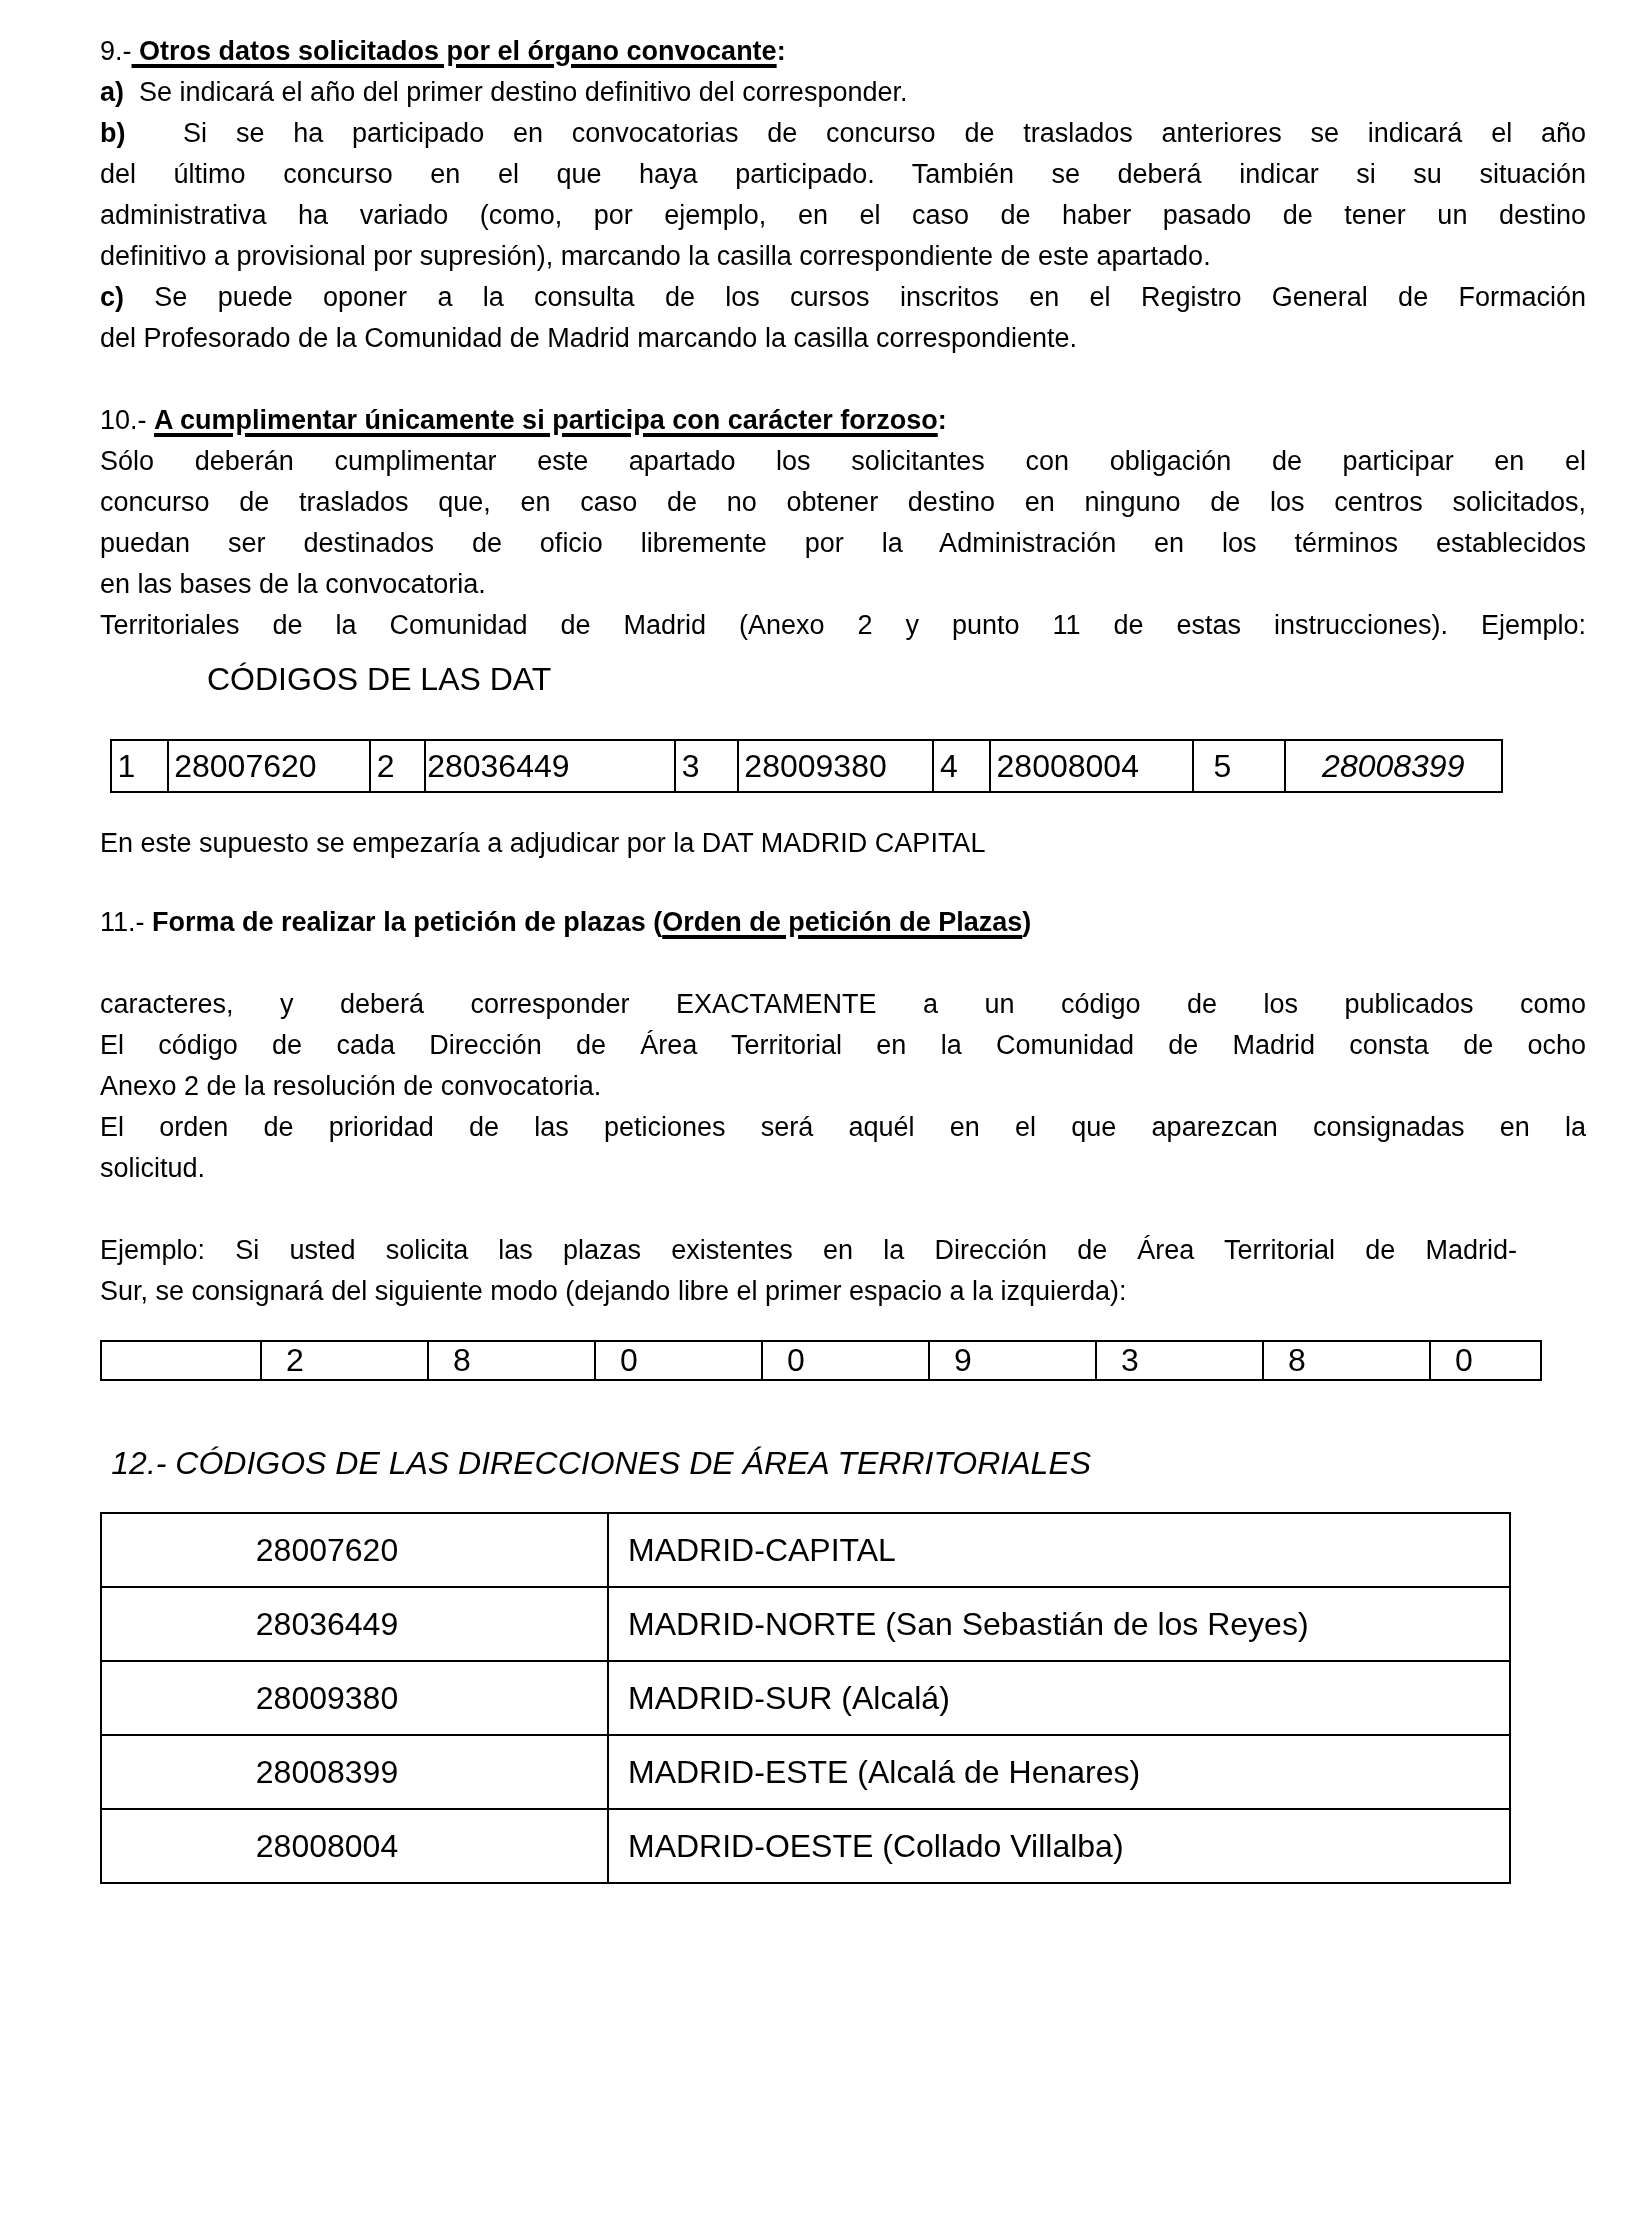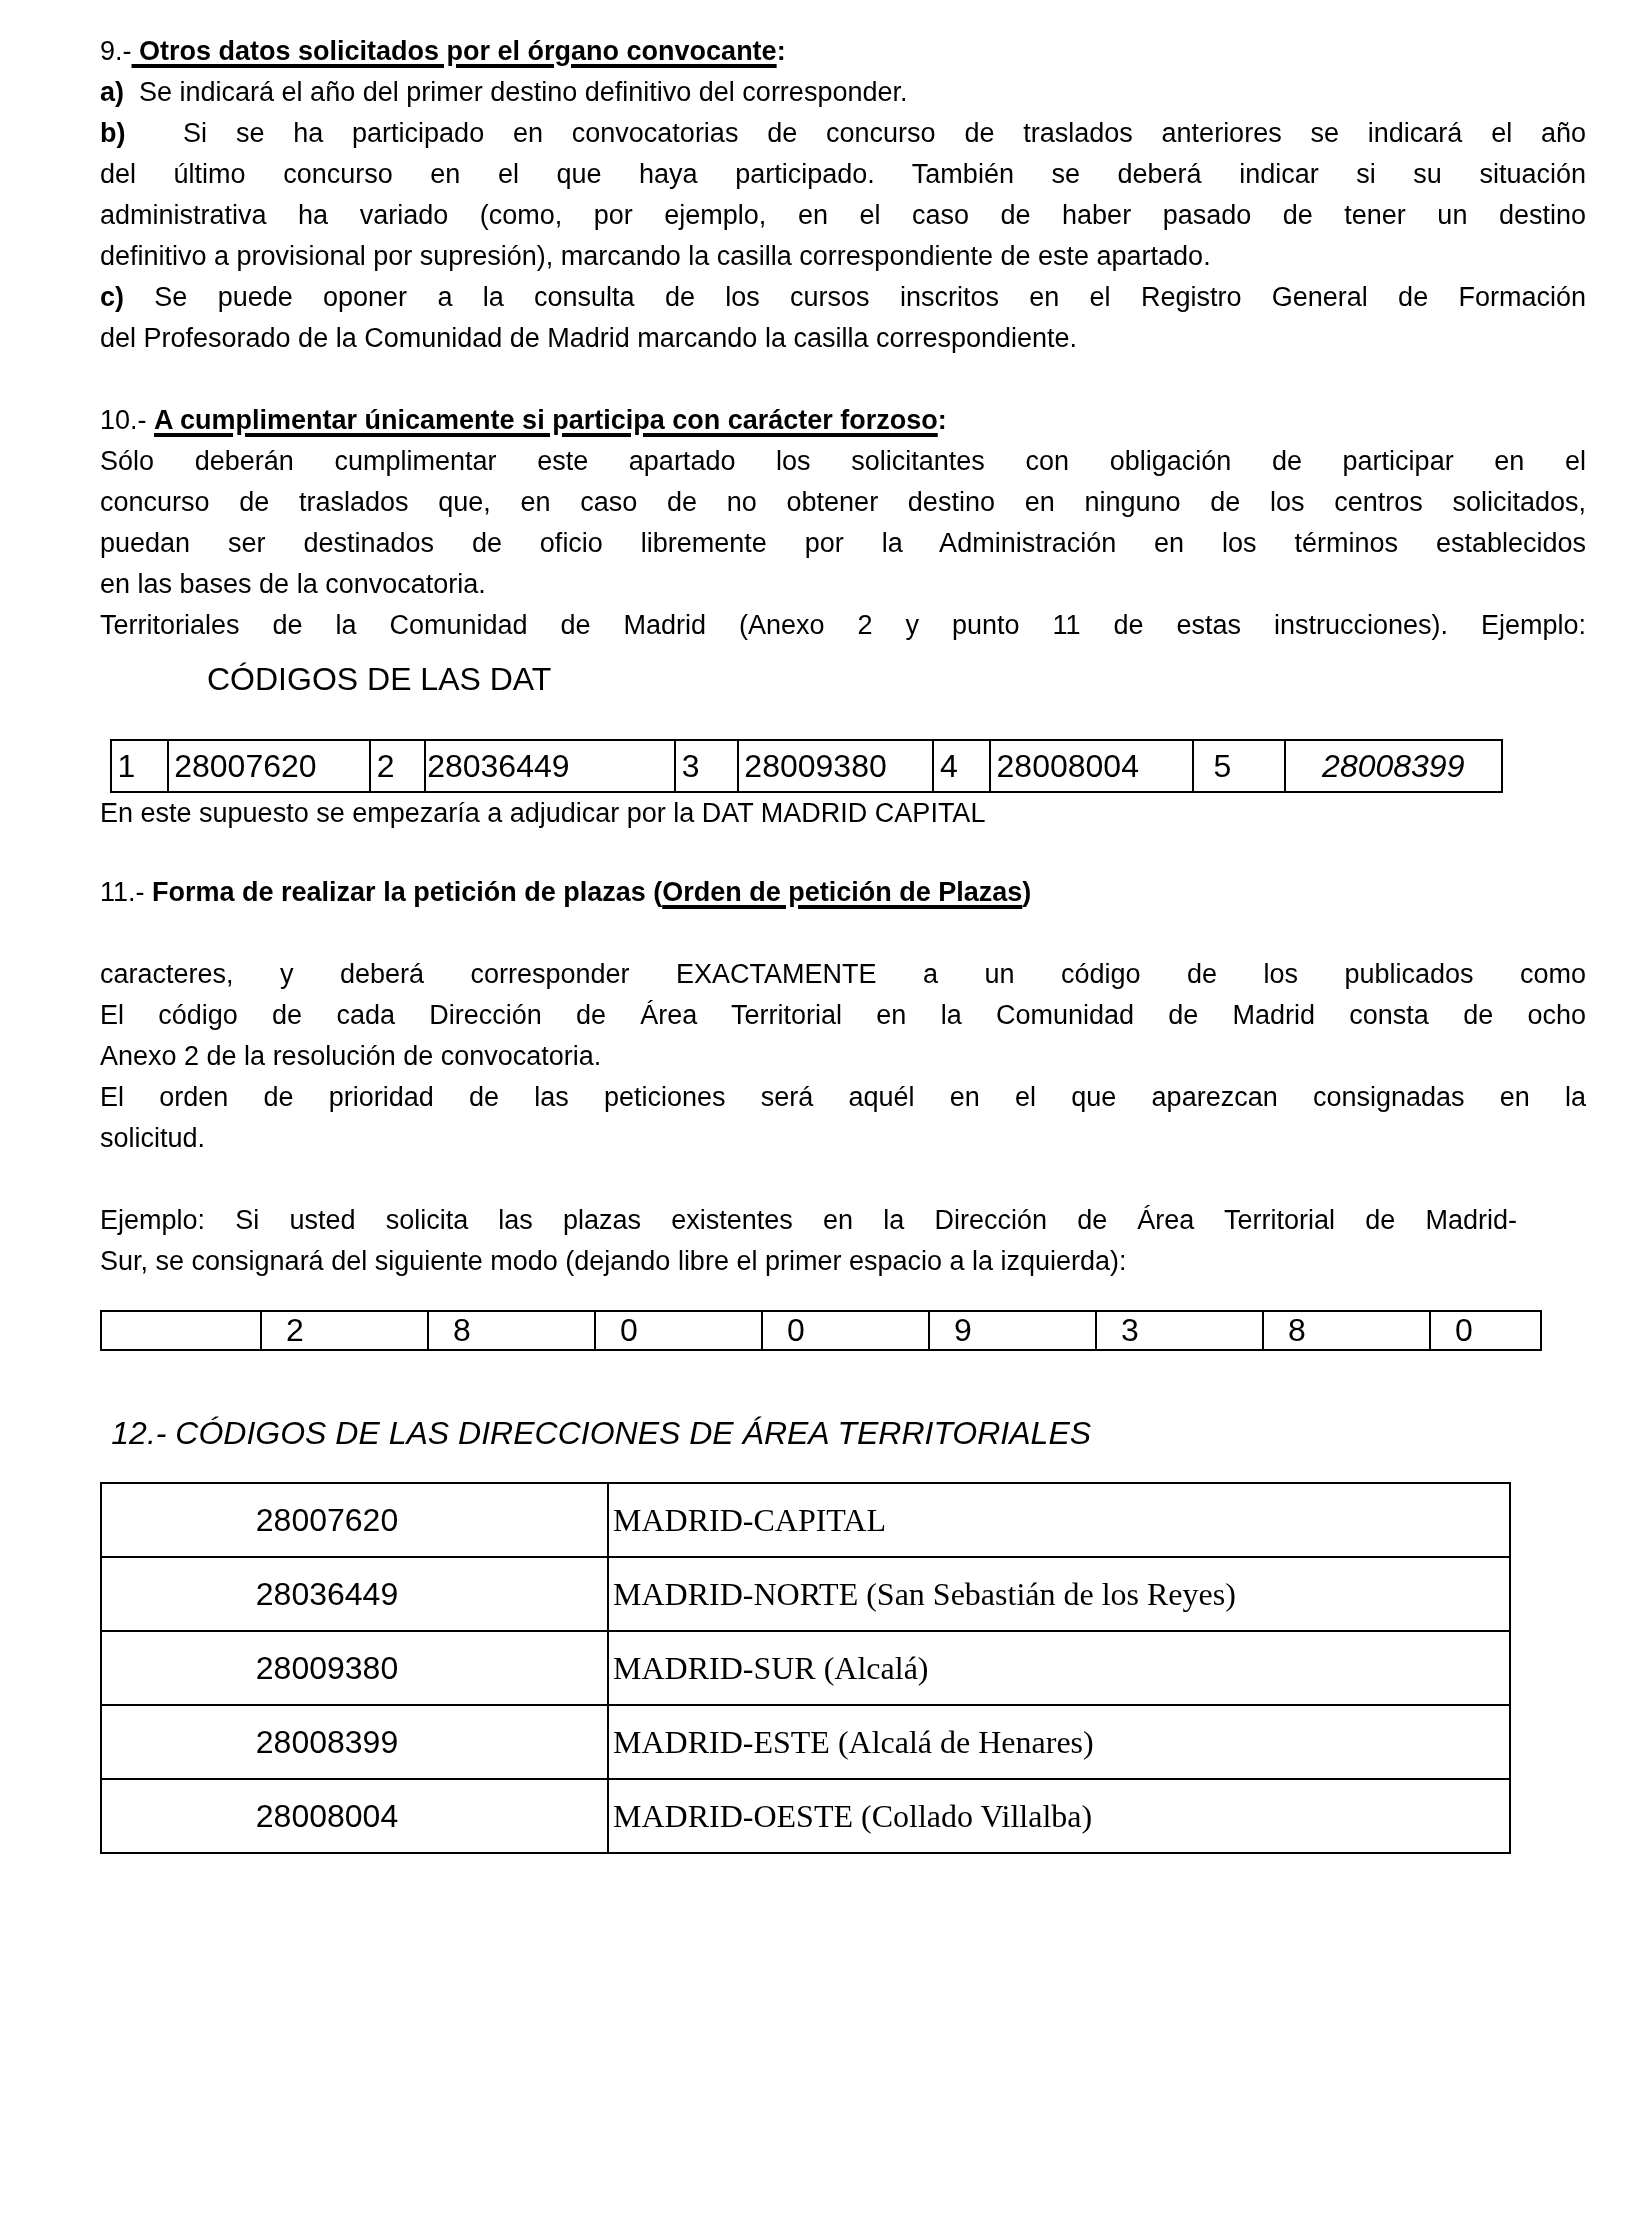--- a/index.html
+++ b/index.html
@@ -23,21 +23,21 @@
 
   
   .digits { margin: 28px 0 0 0; width: 1442px; height: 41px; }
   .digits td { border: 2.8px solid #000; font-size: 32px; height: 35px; padding: 0 0 0 24px; vertical-align: middle; line-height: 35px; }
 
   
   .sec12 { font-size: 32px; line-height: 41px; margin: 62px 0 0 11.3px; font-style: italic; }
   .dir { margin: 28px 0 0 0; width: 1411px; }
   .dir td { border: 2.8px solid #000; font-size: 32px; height: 70px; vertical-align: middle; }
   .dir td.code { width: 448px; text-align: center; padding-right: 56px; }
-  .dir td.name { padding-left: 4px; font-family: Liberation Serif, serif; }
+  .dir td.name { padding-left: 19px; }
 </style>
 </head>
 <body>
 
 <div class="page">
 
   <p class="ln"><span>9.-</span><b><u> Otros datos solicitados por el órgano convocante</u><span>:</span></b></p>
   <p class="ln"><b>a)</b><span style="white-space:pre">  Se indicará el año del primer destino definitivo del corresponder.</span></p>
   <p class="ln just"><b>b)</b><span style="white-space:pre">  Si se ha participado en convocatorias de concurso de traslados anteriores se indicará el año</span></p>
   <p class="ln just">del último concurso en el que haya participado. También se deberá indicar si su situación</p>
@@ -67,21 +67,21 @@
       <td style="width:55px">3</td>
       <td style="width:188px">28009380</td>
       <td style="width:49px">4</td>
       <td style="width:195px">28008004</td>
       <td style="width:70px;padding-left:20px">5</td>
       <td class="it">28008399</td>
     </tr>
   </tbody>
     </table>
 
-  <p class="ln" style="">En este supuesto se empezaría a adjudicar por la DAT MADRID CAPITAL</p>
+  <p class="ln" style="margin-top:30px">En este supuesto se empezaría a adjudicar por la DAT MADRID CAPITAL</p>
 
   <p class="ln" style="margin-top:38px"><span style="white-space:pre">11.- </span><b>Forma de realizar la petición de plazas (</b><b><u>Orden de petición de Plazas</u></b><b>)</b></p>
 
   <div class="gap"></div>
 
   <p class="ln just">caracteres, y deberá corresponder EXACTAMENTE a un código de los publicados como</p>
   <p class="ln just">El código de cada Dirección de Área Territorial en la Comunidad de Madrid consta de ocho</p>
   <p class="ln">Anexo 2 de la resolución de convocatoria.</p>
   <p class="ln just">El orden de prioridad de las peticiones será aquél en el que aparezcan consignadas en la</p>
   <p class="ln">solicitud.</p>

